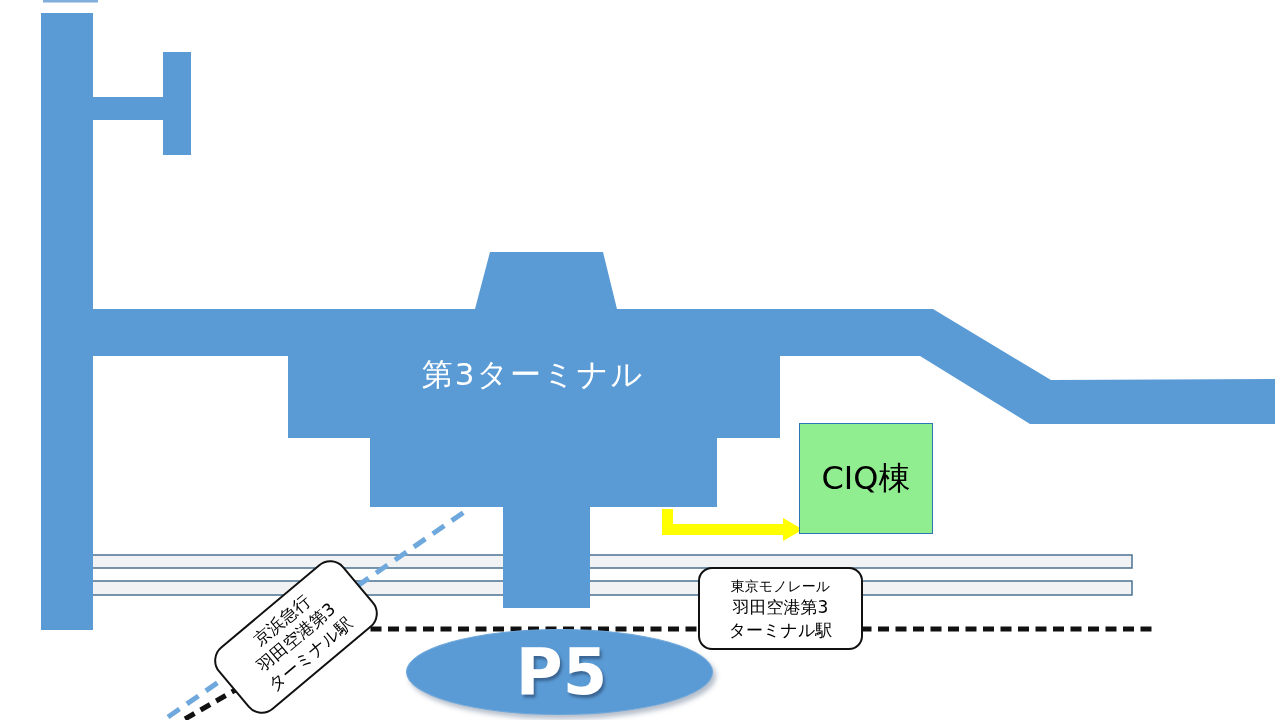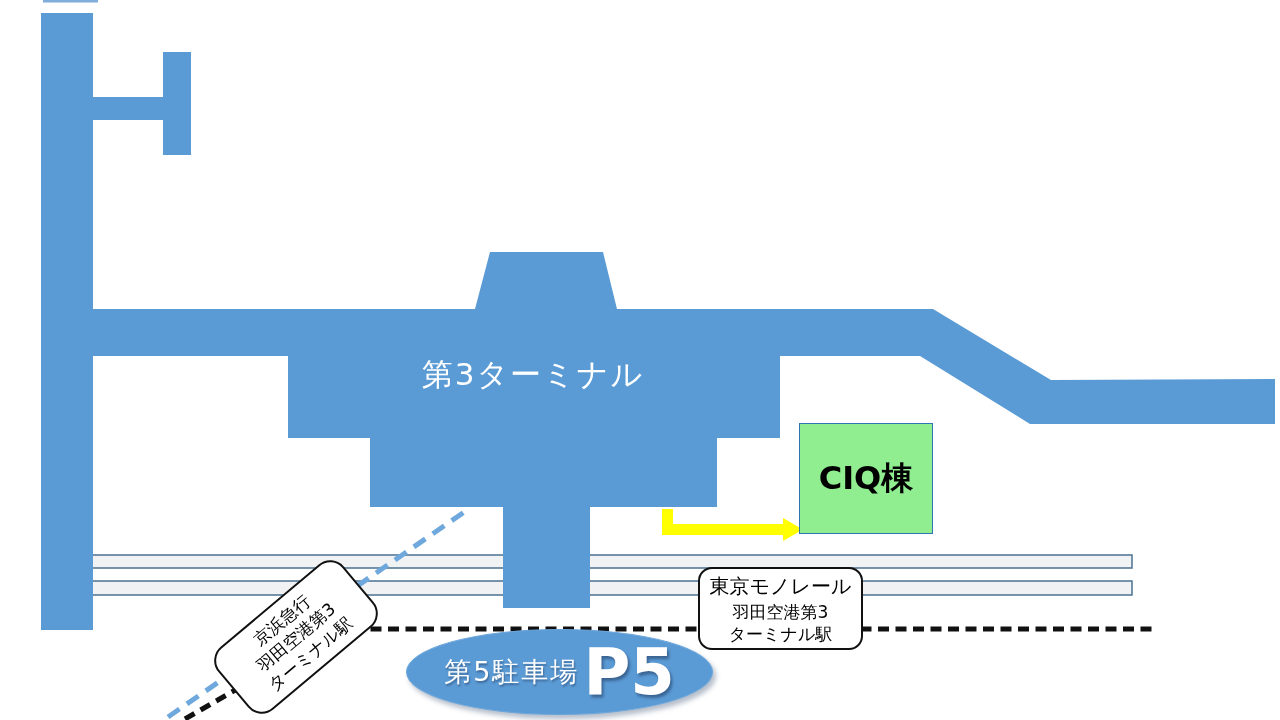--- a/index.html
+++ b/index.html
@@ -11,21 +11,21 @@
   .canvas svg{position:absolute;left:0;top:0;}
 
   .t3-label{
     position:absolute;left:398px;top:354px;width:244px;height:40px;
     color:#ffffff;font-size:31px;letter-spacing:2px;text-align:center;line-height:40px;
     white-space:nowrap;
   }
   .ciq-box{
     position:absolute;left:786px;top:423px;width:134px;height:111px;
     background:#90EE90;border:1px solid #2E75B6;box-sizing:border-box;
-    display:flex;align-items:center;justify-content:center;font-weight:bold;
+    display:flex;align-items:center;justify-content:center;
   }
   .ciq-box span{font-size:32px;color:#000;}
 
   .p5-ellipse{
     position:absolute;left:393px;top:629px;width:307px;height:86px;
     background:#5B9BD5;border:1px solid #6BA6DB;border-radius:50%;
     box-shadow:3px 4px 5px rgba(90,110,140,0.45);
     display:flex;align-items:center;justify-content:center;box-sizing:border-box;
   }
   .p5-name{
@@ -43,21 +43,21 @@
     align-items:center;justify-content:center;text-align:center;color:#000;
   }
   .keikyu-box{
     left:201px;top:596px;width:164px;height:82px;border-radius:18px;
     transform:rotate(-40deg);
   }
   .keikyu-box .ln{font-size:17px;line-height:1.3;white-space:nowrap;}
   .mono-box{
     left:685px;top:567px;width:165px;height:83px;border-radius:14px;
   }
-  .mono-box .ln1{font-size:20px;line-height:1.45;white-space:nowrap;}
+  .mono-box .ln1{font-size:14px;line-height:1.45;white-space:nowrap;}
   .mono-box .ln{font-size:17px;line-height:1.32;white-space:nowrap;}
 </style>
 </head>
 <body>
 
 <div class="canvas">
 
   <svg width="1280" height="720" viewBox="0 0 1280 720">
 
     <rect x="78" y="555" width="1041" height="13" fill="#F1F2F4" stroke="#4A7191" stroke-width="1.5"></rect>
@@ -82,21 +82,20 @@
     <polygon points="770,518 790,529.5 770,541" fill="#FFFF00"></polygon>
   </svg>
 
   <div class="t3-label">第3ターミナル</div>
 
   <div class="ciq-box">
     <span>CIQ棟</span>
   </div>
 
   <div class="p5-ellipse">
-    <span class="p5-name">第5駐車場</span>
     <span class="p5-code">P5</span>
   </div>
 
   <div class="station-box keikyu-box">
     <div class="ln">京浜急行</div>
     <div class="ln">羽田空港第3</div>
     <div class="ln">ターミナル駅</div>
   </div>
 
   <div class="station-box mono-box">

